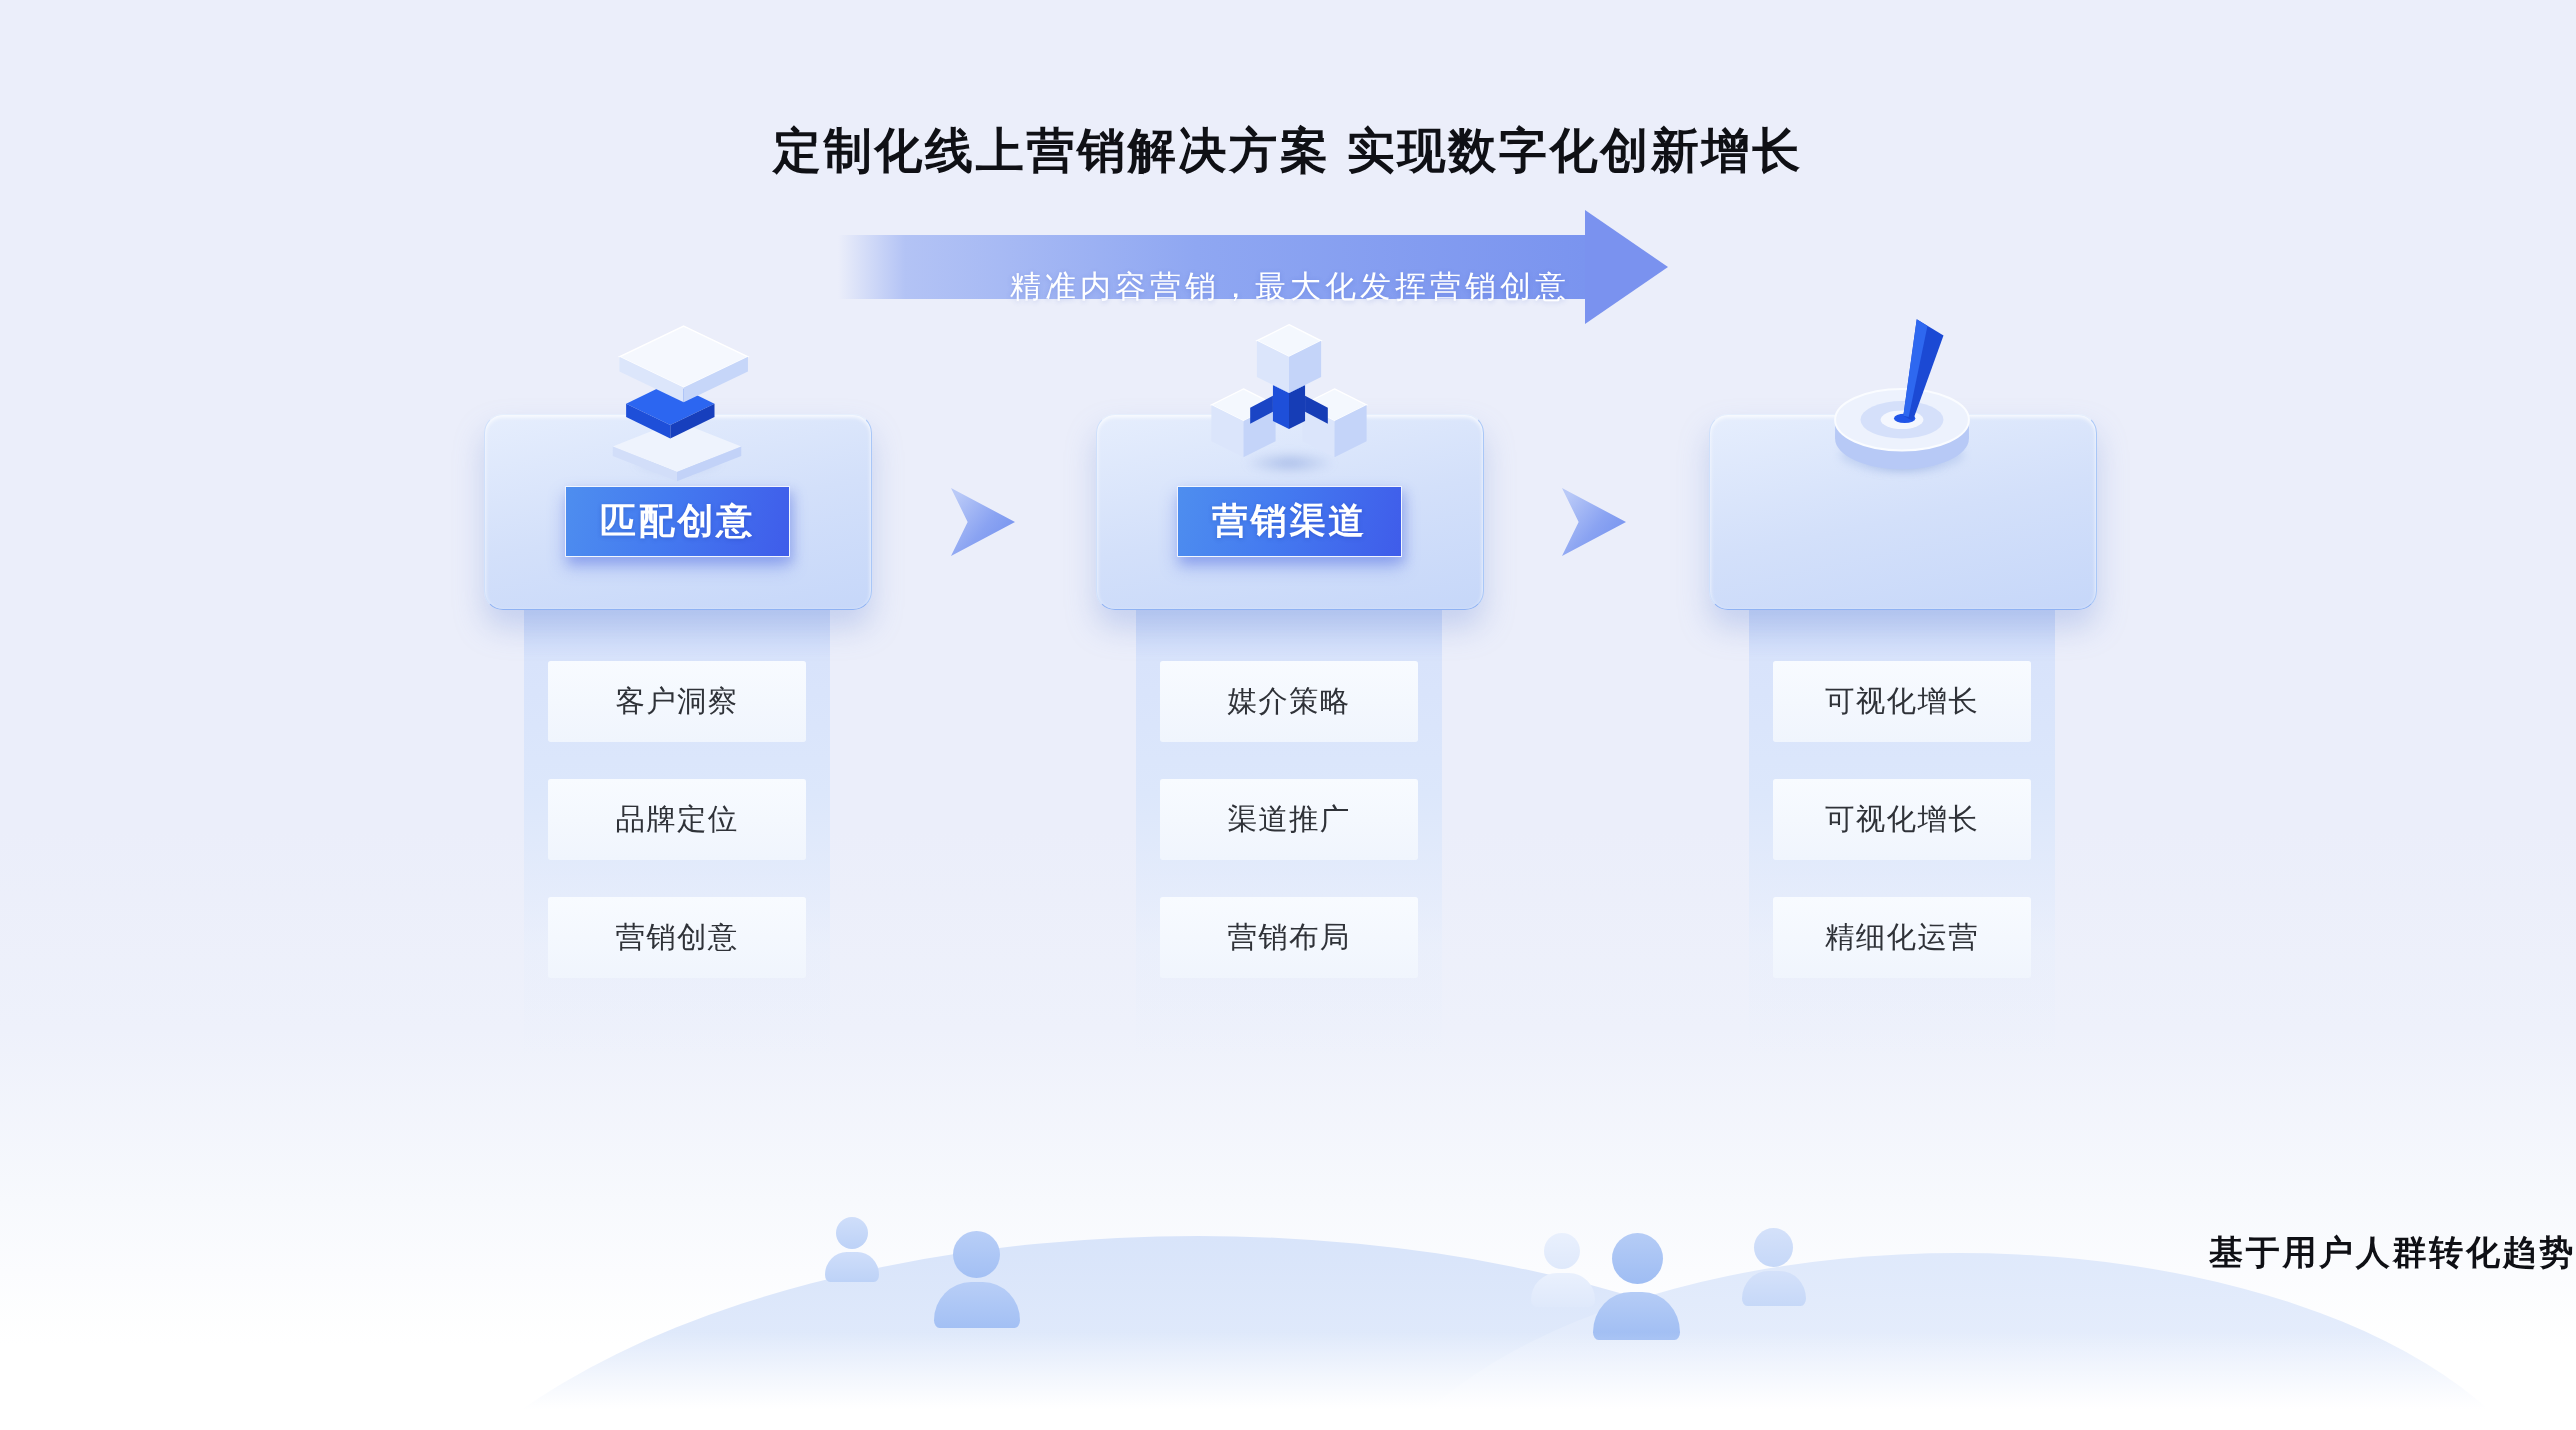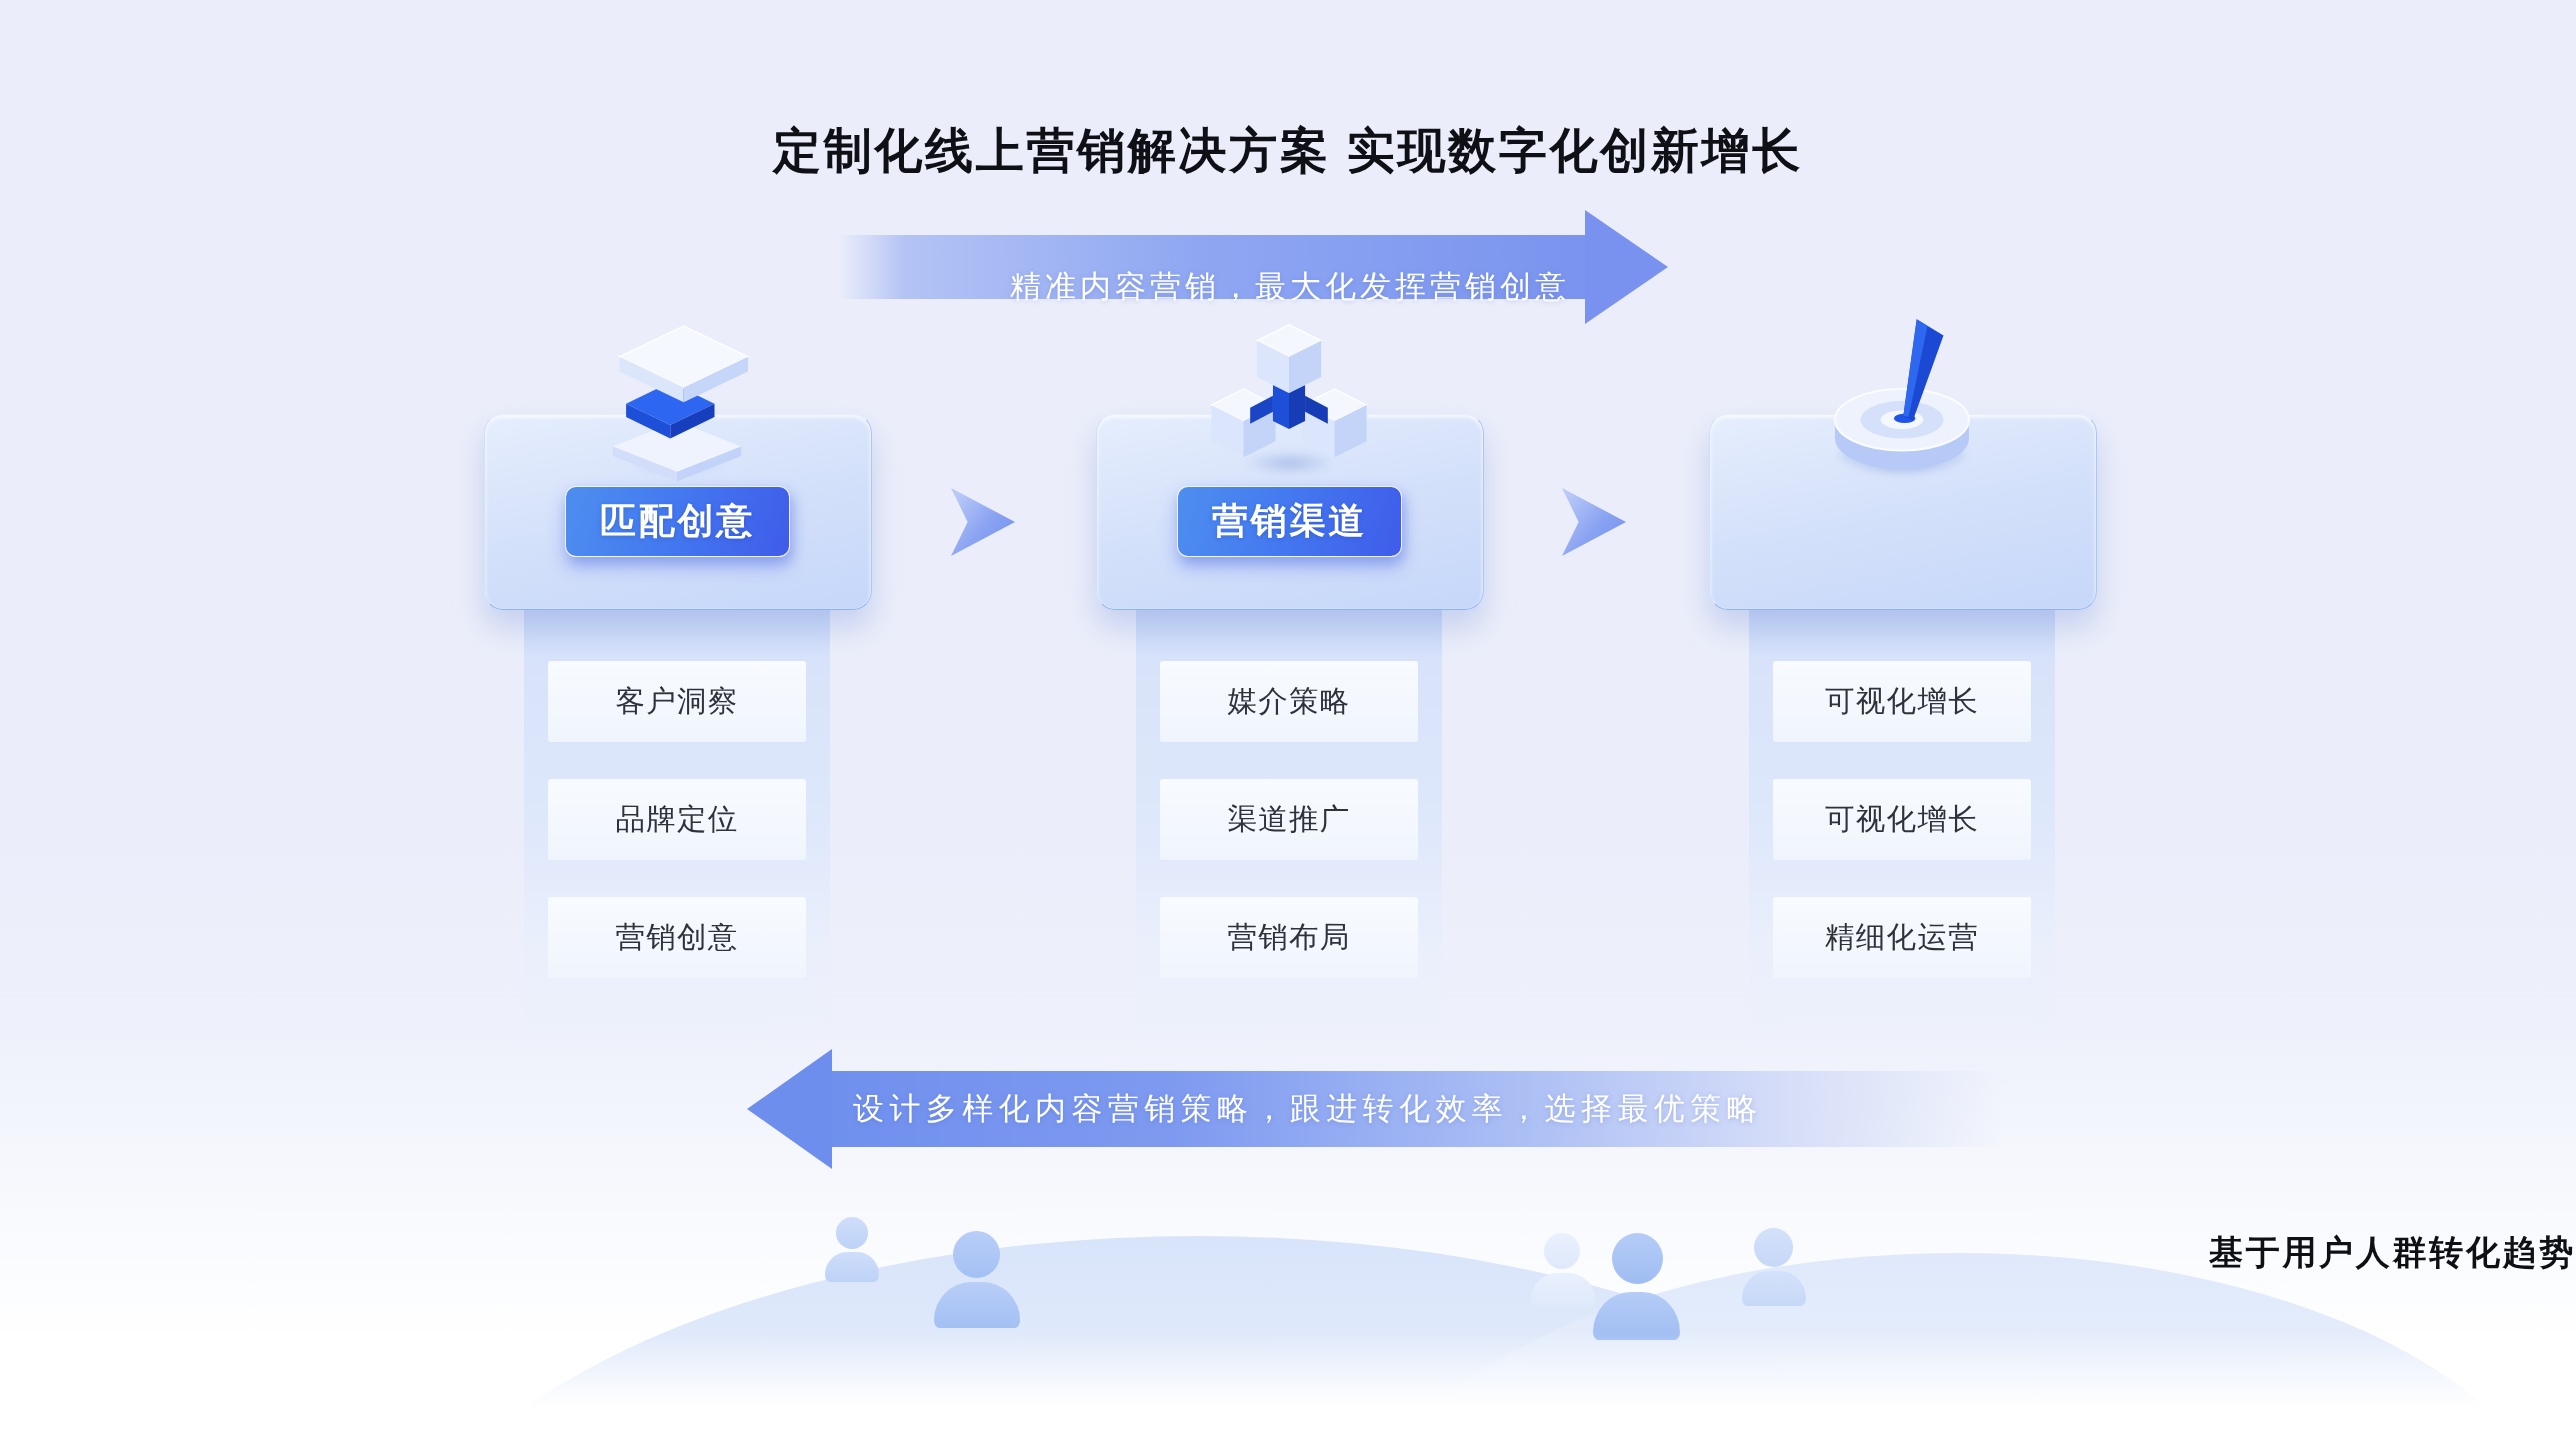--- a/index.html
+++ b/index.html
@@ -28,21 +28,21 @@
     clip-path:polygon(0 0,100% 50%,0 100%,26% 50%);
     background:linear-gradient(130deg,#b9c9f7 10%,#8aa3f2 55%,#6d8cee 100%);}
   
   .col{position:absolute;top:0;width:386px;height:1430px;z-index:4;}
   .tail{position:absolute;left:40px;top:604px;width:306px;height:451px;
     background:linear-gradient(180deg,#c6d5f7 0%,#d8e3fb 12%,#dce7fb 42%,rgba(230,238,252,.45) 76%,rgba(238,243,253,0) 100%);}
   .head-card{position:absolute;left:0;top:414px;width:386px;height:194px;border-radius:19px;
     background:linear-gradient(168deg,#e6eefd 0%,#d3e0fa 52%,#c6d7f9 100%);
     border:1.3px solid;border-color:#e6effd #a9c7f7 #8fb2f3 #cfe0fb;
     box-shadow:0 17.4px 29.5px rgba(130,155,220,.35), inset 0 2px 4px rgba(255,255,255,.9);}
-  .head-btn{position:absolute;left:81px;top:486px;width:225px;height:71px;border-radius:11px;
+  .head-btn{position:absolute;left:81px;top:486px;width:225px;height:71px;border-radius:1px;
     background:linear-gradient(105deg,#4e8eef 0%,#447af0 45%,#3f5cea 100%);
     border:1.3px solid rgba(255,255,255,.92);box-sizing:border-box;
     box-shadow:0 9.4px 17.4px rgba(80,110,230,.40),4px 5.4px 9.4px rgba(120,140,230,.30);
     display:flex;align-items:center;justify-content:center;
     font-size:36px;font-weight:600;letter-spacing:2.7px;color:#ffffff;text-shadow:0 1.3px 4px rgba(30,60,170,.35);}
   .row{position:absolute;left:64px;width:258px;height:81px;border-radius:2.7px;
     background:linear-gradient(180deg,#f8fbff 0%,#f0f5fd 100%);
     display:flex;align-items:center;justify-content:center;
     font-size:29.5px;font-weight:500;letter-spacing:1.3px;color:#2f3238;text-align:right;}
   .row.r1{top:661px}.row.r2{top:779px}.row.r3{top:897px}
@@ -152,23 +152,20 @@
         <ellipse cx="134" cy="154" rx="16" ry="7" fill="#2155e8"></ellipse>
         <polygon points="152,6 192,30 146,158 132,150" fill="#1b49d4"></polygon>
         <polygon points="152,6 168,16 140,152 132,150" fill="#2e68f0"></polygon>
       </svg>
     </div>
     <div class="row r1">可视化增长</div>
     <div class="row r2">可视化增长</div>
     <div class="row r3">精细化运营</div>
   </div>
 
-  <div class="arrow-bottom">
-    <span class="label">设计多样化内容营销策略，跟进转化效率，选择最优策略</span>
-  </div>
 
   <div class="person">
     <div class="head" style="left:836px;top:1217px;width:32px;height:32px;background:linear-gradient(180deg,#cfdefa,#bdd2f7)"></div>
     <div class="torso" style="left:825px;top:1252px;width:54px;height:29.5px;background:linear-gradient(180deg,#cfdefa,#bdd2f7)"></div>
   </div>
   <div class="person">
     <div class="head" style="left:953px;top:1231px;width:47px;height:47px;background:linear-gradient(180deg,#b8cef7,#a3c0f4)"></div>
     <div class="torso" style="left:934px;top:1282px;width:86px;height:46px;background:linear-gradient(180deg,#b8cef7,#a3c0f4)"></div>
   </div>
   <div class="person">

